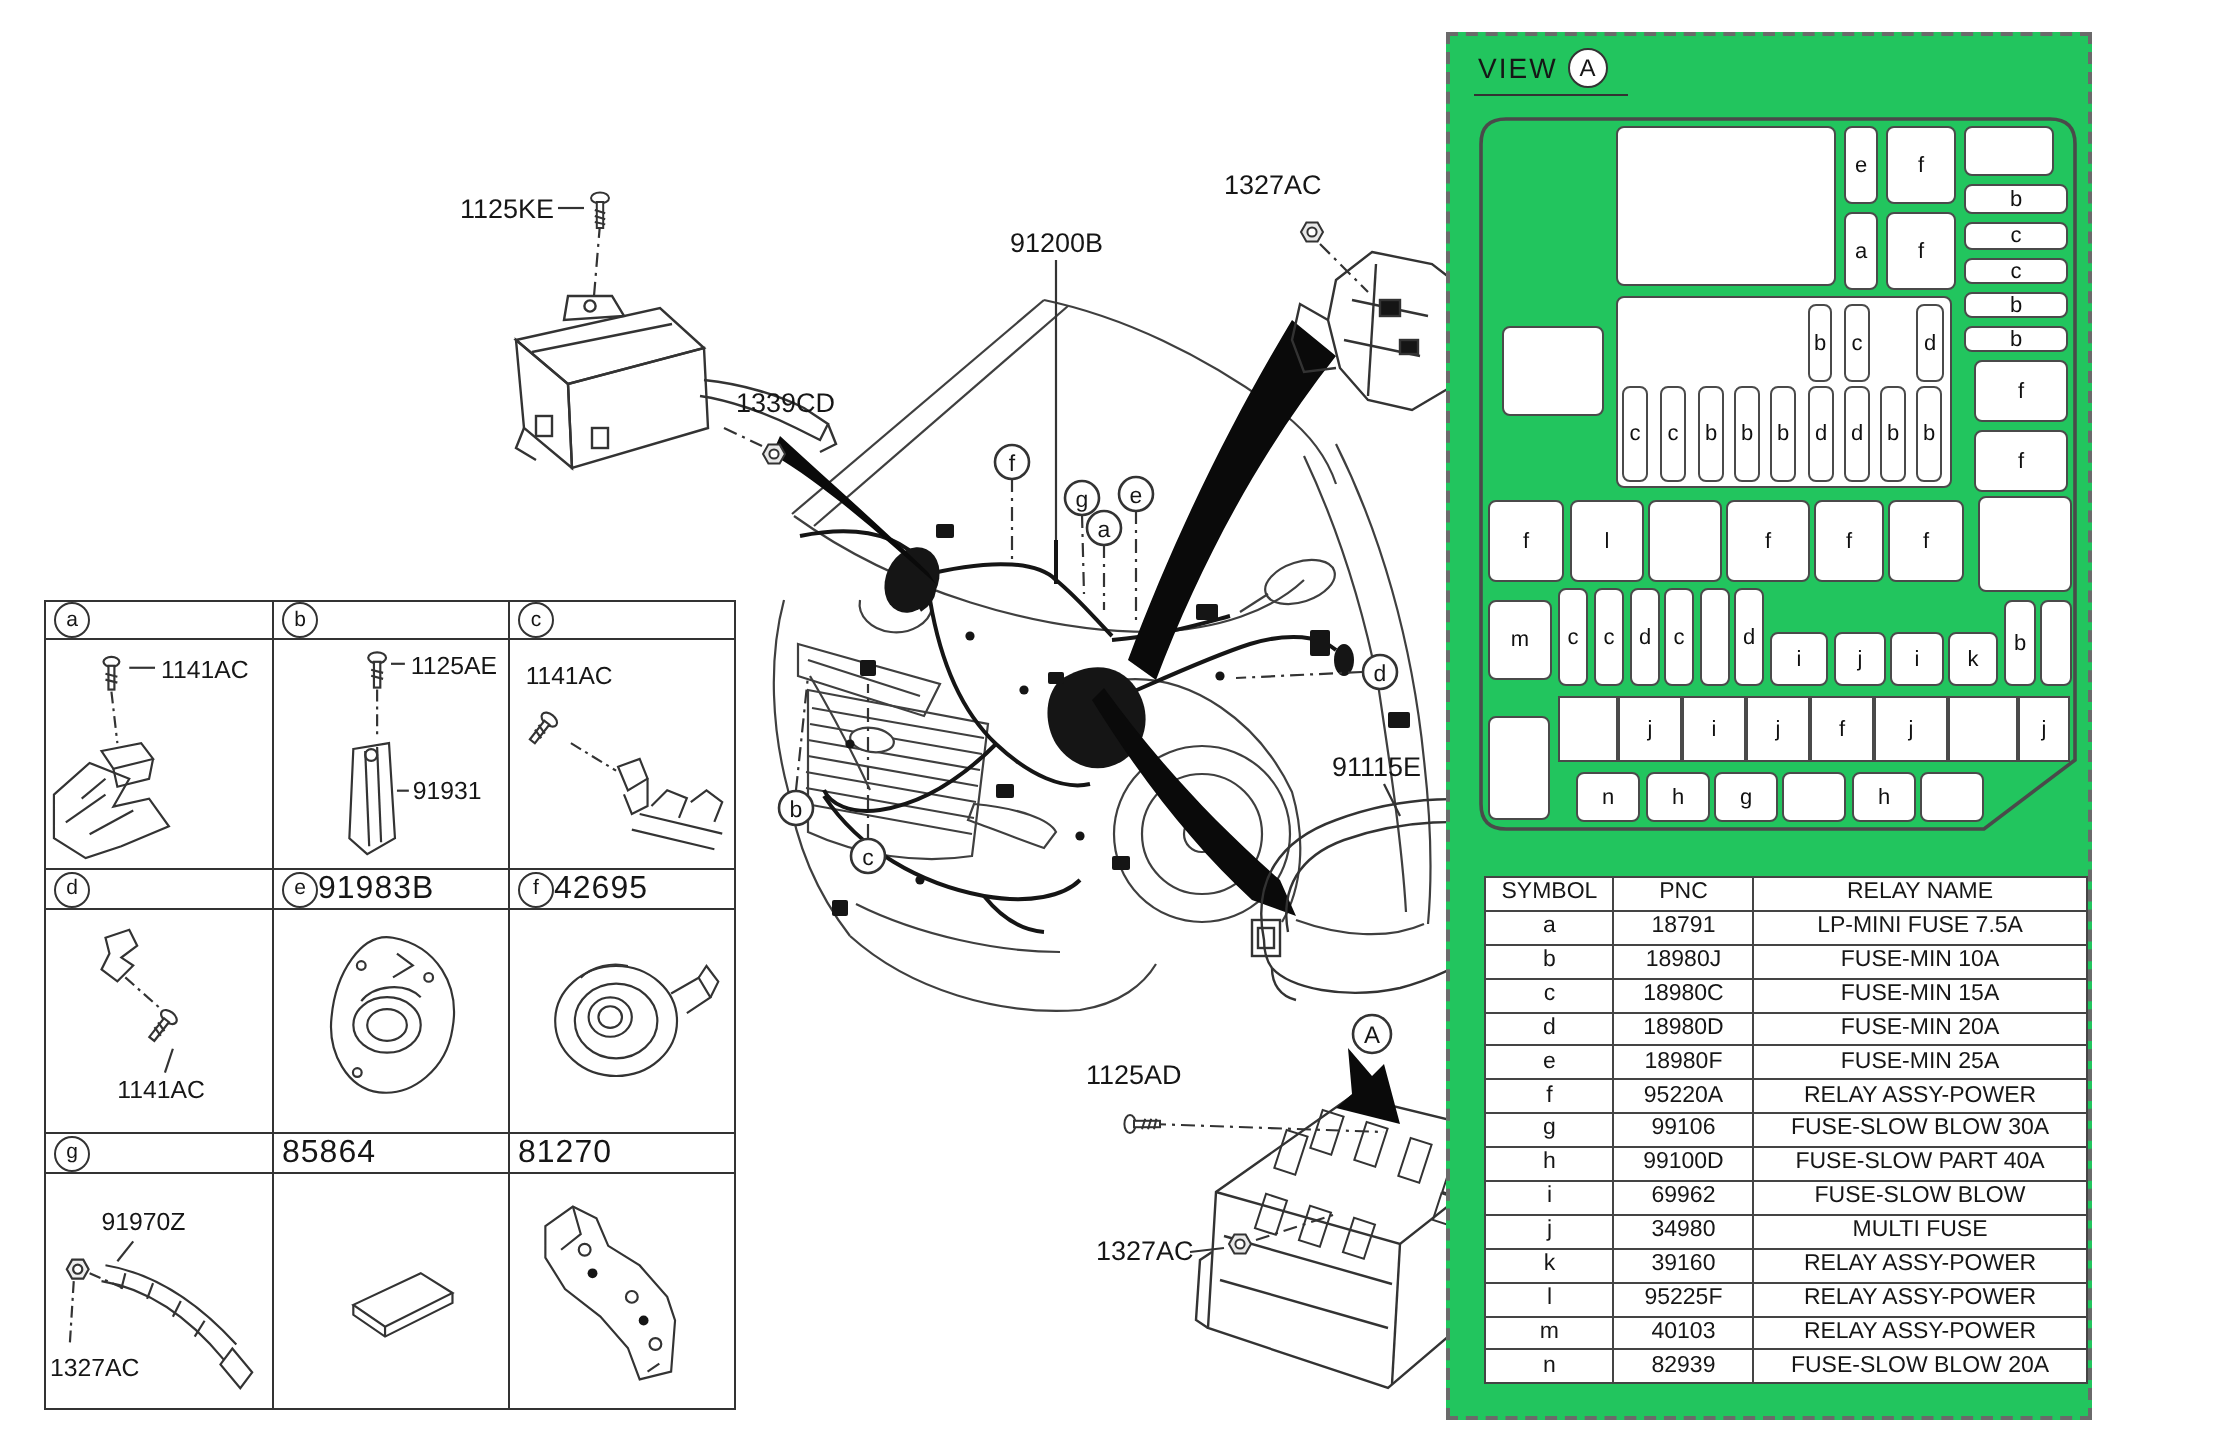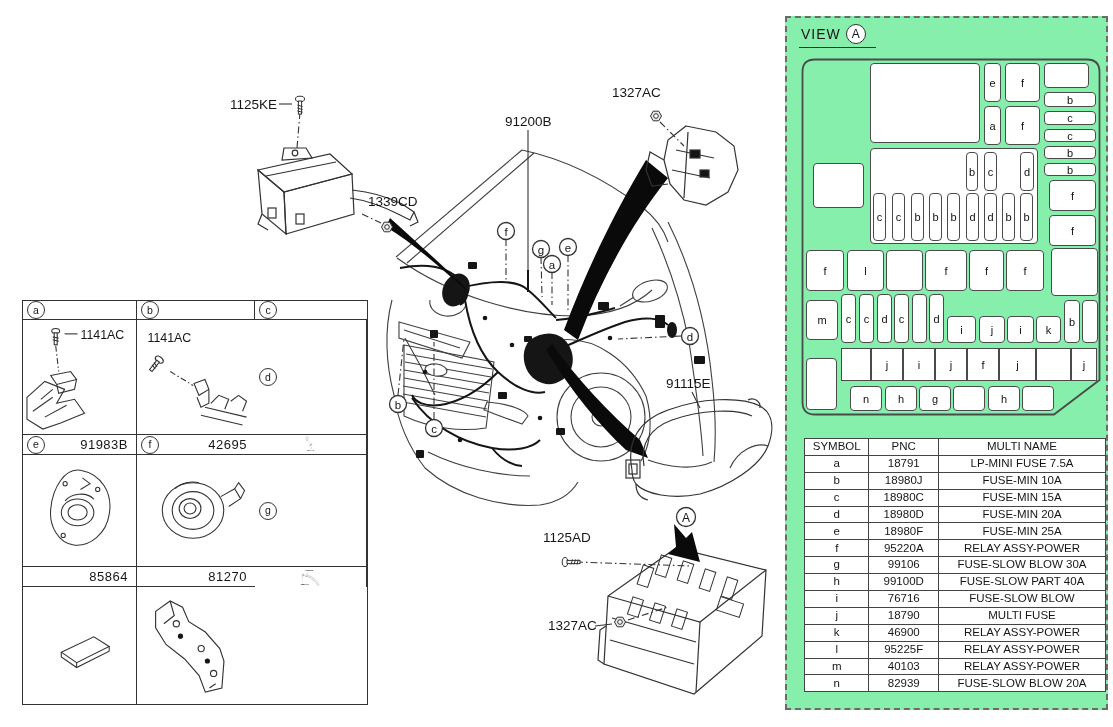--- a/index.html
+++ b/index.html
@@ -11,37 +11,37 @@
 
   
   .left-grid{
     position:absolute;left:22px;top:300px;width:346px;height:405px;
     border:1.6px solid #333;box-sizing:border-box;background:#fff;
     display:grid;grid-template-columns:114px 118px 1fr;
     grid-template-rows:19px 115px 20px 112px 20px 1fr;
   }
   .gc{border-right:1.3px solid #333;border-bottom:1.3px solid #333;position:relative;box-sizing:border-box;overflow:hidden;}
   .gc.lastcol{border-right:none;}
-  .gc.lastrow{border-bottom:none;font-weight:bold;}
+  .gc.lastrow{border-bottom:none;}
   .ghead{display:flex;align-items:center;padding-left:4px;}
-  .ghead .pn{flex:1;text-align:right;font-size:13px;letter-spacing:.5px;margin-right:8px;}
+  .ghead .pn{flex:1;text-align:left;font-size:16px;letter-spacing:.5px;margin-right:8px;}
   .clt{
     width:16px;height:16px;border:1.2px solid #333;border-radius:50%;
     display:inline-flex;align-items:center;justify-content:center;
     font-size:10.5px;line-height:1;background:#fff;flex:none;
   }
   .gc svg{position:absolute;inset:0;width:100%;height:100%;}
 
   
   .center-svg{position:absolute;left:180px;top:55px;}
 
   
   .panel{
-    position:absolute;left:785px;top:16px;width:323px;height:694px;
-    border:2px dashed #6a6a6a;box-sizing:border-box;background:#86efac;
+    position:absolute;left:723px;top:16px;width:323px;height:694px;
+    border:2px dashed #6a6a6a;box-sizing:border-box;background:#22c55e;
   }
   .view-title{position:absolute;left:12px;top:6px;display:flex;align-items:center;gap:5px;
     padding:0 10px 3px 2px;border-bottom:1.5px solid #333;}
   .view-title .vt{font-size:14px;letter-spacing:1px;}
   .view-title .clt{width:18px;height:18px;font-size:12px;}
 
   .fusebox{position:absolute;left:14px;top:40px;width:300px;height:358px;}
   .fusebox svg{position:absolute;inset:0;}
   .fcell{
     position:absolute;border:1.4px solid #4a4a4a;border-radius:4px;background:#fff;
@@ -299,20 +299,39 @@
         <line x1="42" y1="14" x2="55" y2="14"></line>
         <path d="M33,26 L36,52" stroke-dasharray="6 2.5 1.5 2.5"></path>
         <path d="M28,56 L48,52 L54,60 L34,65 Z" fill="#fff"></path>
         <path d="M34,65 L36,74 L52,70 L54,60"></path>
         <path d="M4,78 L22,62 L42,70 L34,84 L52,80 L62,94 L38,104 L20,110 L4,100 Z"></path>
         <path d="M10,92 L30,78"></path>
           <path d="M22,98 L44,86"></path>
           <path d="M30,70 L18,80"></path>
       </g>
       <text x="58" y="19" font-size="12.5">1141AC</text>
+    </svg>
+  </div>
+  <div class="gc">
+    <svg viewBox="0 0 118 115">
+      <g fill="none" stroke="#333" stroke-width="1.1">
+        <ellipse cx="52" cy="9" rx="4.5" ry="2.8" fill="#fff"></ellipse>
+        <rect x="50.4" y="11" width="3.2" height="13" fill="#fff"></rect>
+        <line x1="49" y1="15" x2="55" y2="16.6"></line>
+          <line x1="49" y1="18" x2="55" y2="19.6"></line>
+        <line x1="59" y1="12" x2="66" y2="12"></line>
+        <path d="M52,25 L52,50" stroke-dasharray="6 2.5 1.5 2.5"></path>
+        <path d="M40,55 L58,52 L61,100 L47,108 L38,100 Z" fill="#fff"></path>
+        <path d="M46,56 L48,104"></path>
+          <path d="M52,54 L54,102"></path>
+        <circle cx="49" cy="58" r="3"></circle>
+        <line x1="62" y1="76" x2="68" y2="76"></line>
+      </g>
+      <text x="69" y="17" font-size="12.5">1125AE</text>
+      <text x="70" y="80" font-size="12.5">91931</text>
     </svg>
   </div>
   <div class="gc lastcol">
     <svg viewBox="0 0 114 115">
       <g fill="none" stroke="#333" stroke-width="1.1">
         <g transform="translate(20,40) rotate(38)">
           <ellipse rx="4.5" ry="2.8" fill="#fff"></ellipse>
           <rect x="-1.6" y="2" width="3.2" height="12" fill="#fff"></rect>
           <line x1="-2.6" y1="5.5" x2="2.6" y2="7"></line>
             <line x1="-2.6" y1="8.5" x2="2.6" y2="10"></line>
@@ -516,21 +535,21 @@
         <div class="fcell" style="left: 221px; top: 328px; width: 32px; height: 25px;"></div>
         <div class="fcell" style="left: 5px; top: 300px; width: 31px; height: 52px;"></div>
       </div>
   </div>
 
   <table class="sym-table">
     <thead>
       <tr>
         <th class="col-sym">SYMBOL</th>
         <th class="col-pnc">PNC</th>
-        <th class="col-name">MULTI NAME</th>
+        <th class="col-name">RELAY NAME</th>
       </tr>
     </thead>
     <tbody id="sym-tbody">
         <tr>
           <td class="col-sym">a</td>
           <td class="col-pnc">18791</td>
           <td class="col-name">LP-MINI FUSE 7.5A</td>
         </tr>
         <tr>
           <td class="col-sym">b</td>
@@ -562,31 +581,31 @@
           <td class="col-pnc">99106</td>
           <td class="col-name">FUSE-SLOW BLOW 30A</td>
         </tr>
         <tr>
           <td class="col-sym">h</td>
           <td class="col-pnc">99100D</td>
           <td class="col-name">FUSE-SLOW PART 40A</td>
         </tr>
         <tr>
           <td class="col-sym">i</td>
-          <td class="col-pnc">76716</td>
+          <td class="col-pnc">69962</td>
           <td class="col-name">FUSE-SLOW BLOW</td>
         </tr>
         <tr>
           <td class="col-sym">j</td>
-          <td class="col-pnc">18790</td>
+          <td class="col-pnc">34980</td>
           <td class="col-name">MULTI FUSE</td>
         </tr>
         <tr>
           <td class="col-sym">k</td>
-          <td class="col-pnc">46900</td>
+          <td class="col-pnc">39160</td>
           <td class="col-name">RELAY ASSY-POWER</td>
         </tr>
         <tr>
           <td class="col-sym">l</td>
           <td class="col-pnc">95225F</td>
           <td class="col-name">RELAY ASSY-POWER</td>
         </tr>
         <tr>
           <td class="col-sym">m</td>
           <td class="col-pnc">40103</td>

